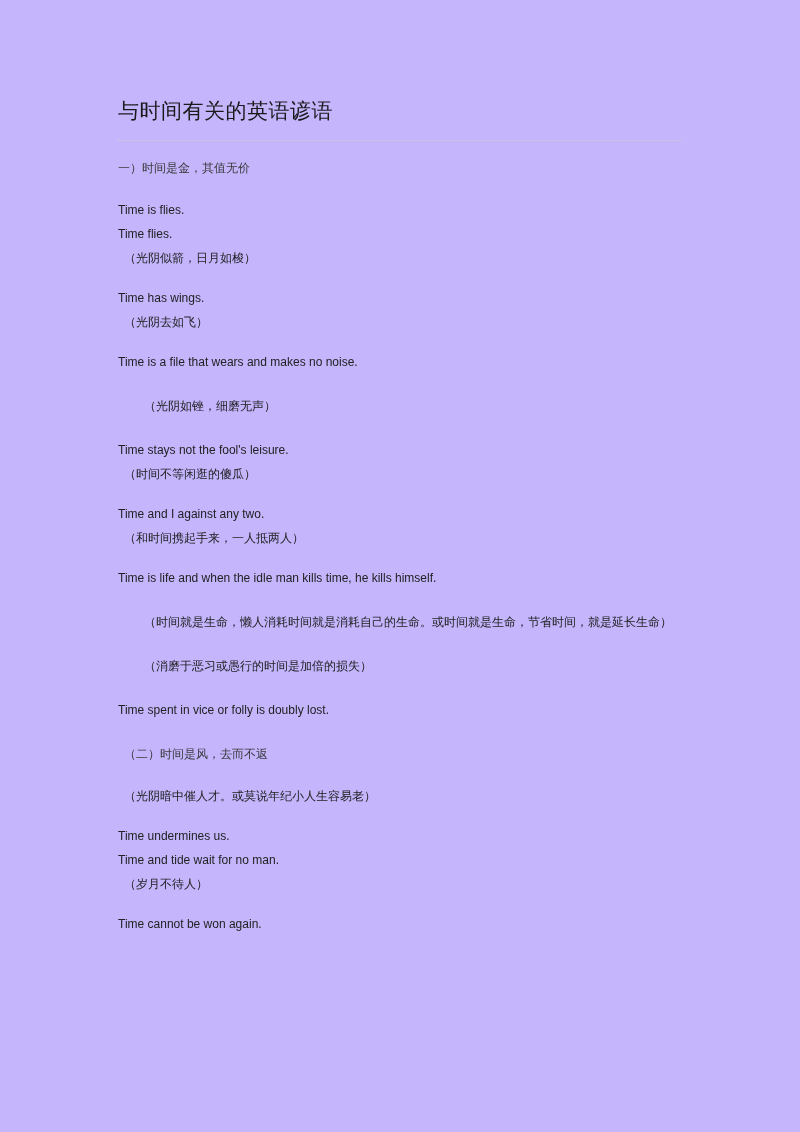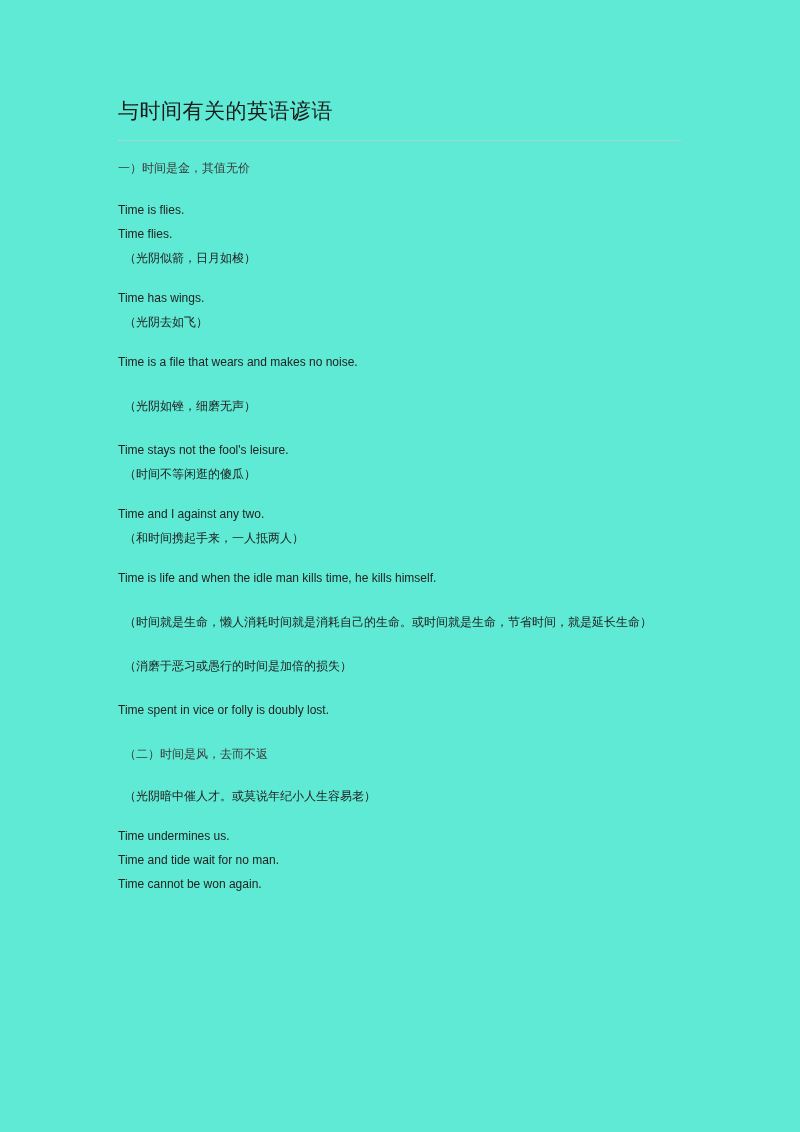--- a/index.html
+++ b/index.html
@@ -13,21 +13,21 @@
     font-family: "Liberation Sans", sans-serif;
     color: #222222;
     position: relative;
     overflow: hidden;
   }
   .page {
     position: absolute;
     left: 0; top: 0;
     width: 800px;
     height: 1132px;
-    background: #5eead4;
+    background: #c4b5fd;
   }
   .content {
     position: absolute;
     left: 118px;
     top: 96px;
     width: 564px;
   }
   .doc-title {
     font-size: 21px;
     line-height: 30px;
@@ -64,20 +64,21 @@
     padding-left: 6px;
     margin-bottom: 18px;
   }
   .para.gap {
     margin-bottom: 22px;
   }
   .para.cn-gap {
     padding-left: 6px;
     margin-top: 18px;
     margin-bottom: 22px;
+    margin-left: 20px;
   }
 </style>
 </head>
 <body>
 
 <div class="page">
   <div class="content">
 
     <h1 class="doc-title">与时间有关的英语谚语</h1>
     <hr class="rule">
@@ -106,17 +107,18 @@
 
     <p class="para cn-gap">（消磨于恶习或愚行的时间是加倍的损失）</p>
     <p class="para en gap">Time spent in vice or folly is doubly lost.</p>
 
     <p class="para section indent">（二）时间是风，去而不返</p>
 
     <p class="para cn">（光阴暗中催人才。或莫说年纪小人生容易老）</p>
     <p class="para en">Time undermines us.</p>
 
     <p class="para en">Time and tide wait for no man.</p>
+    <p class="para cn">（岁月不待人）</p>
 
     <p class="para en">Time cannot be won again.</p>
 
   </div>
 </div>
 
 </body></html>

